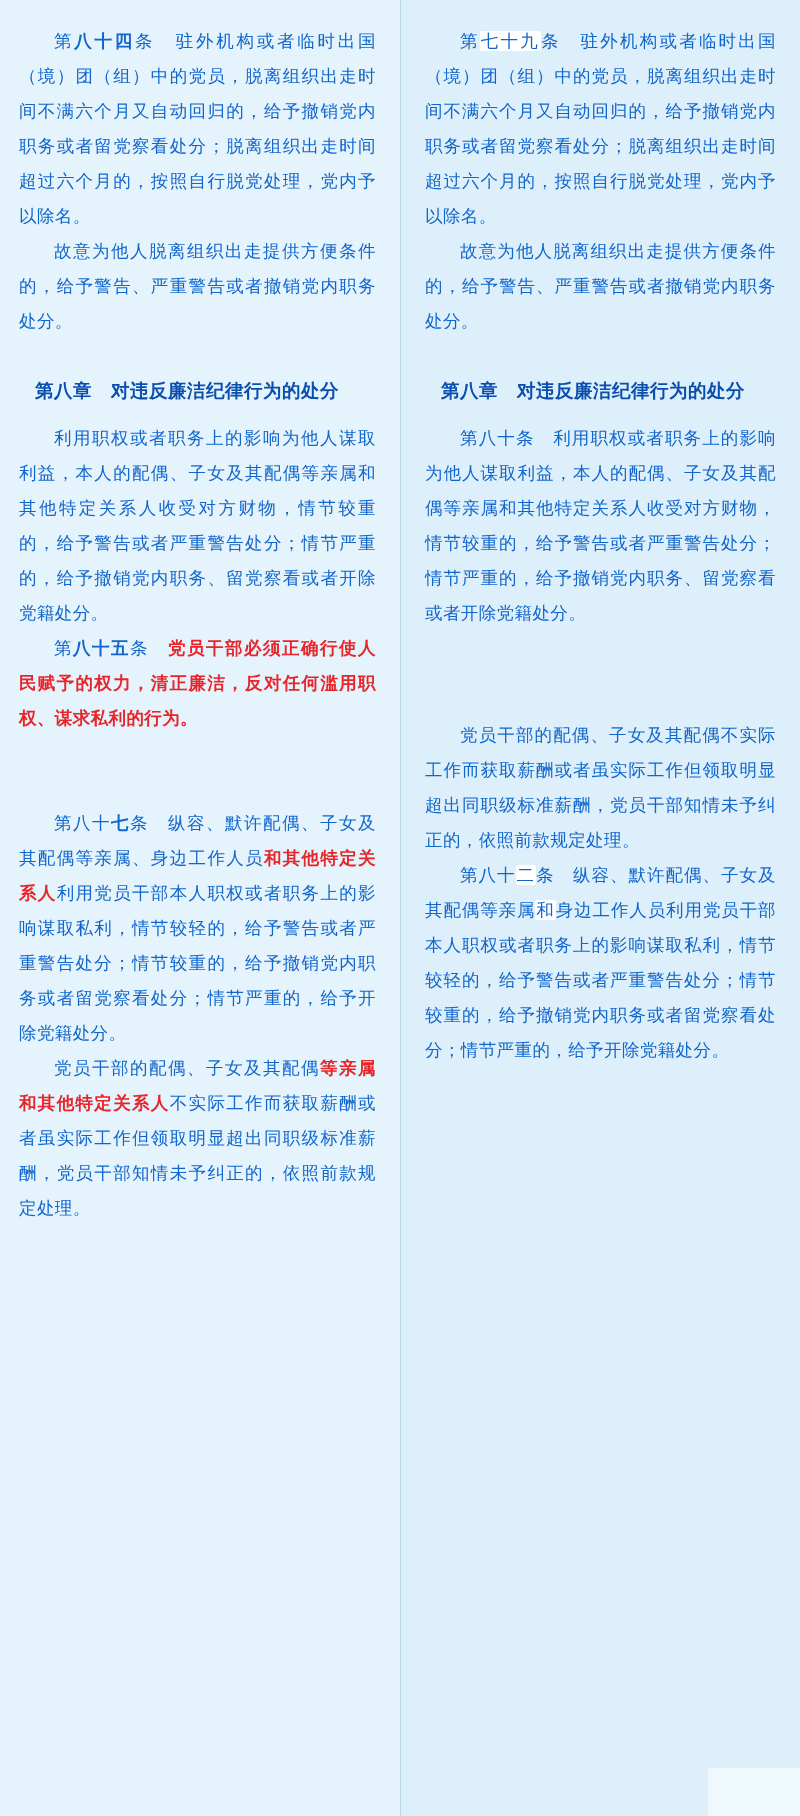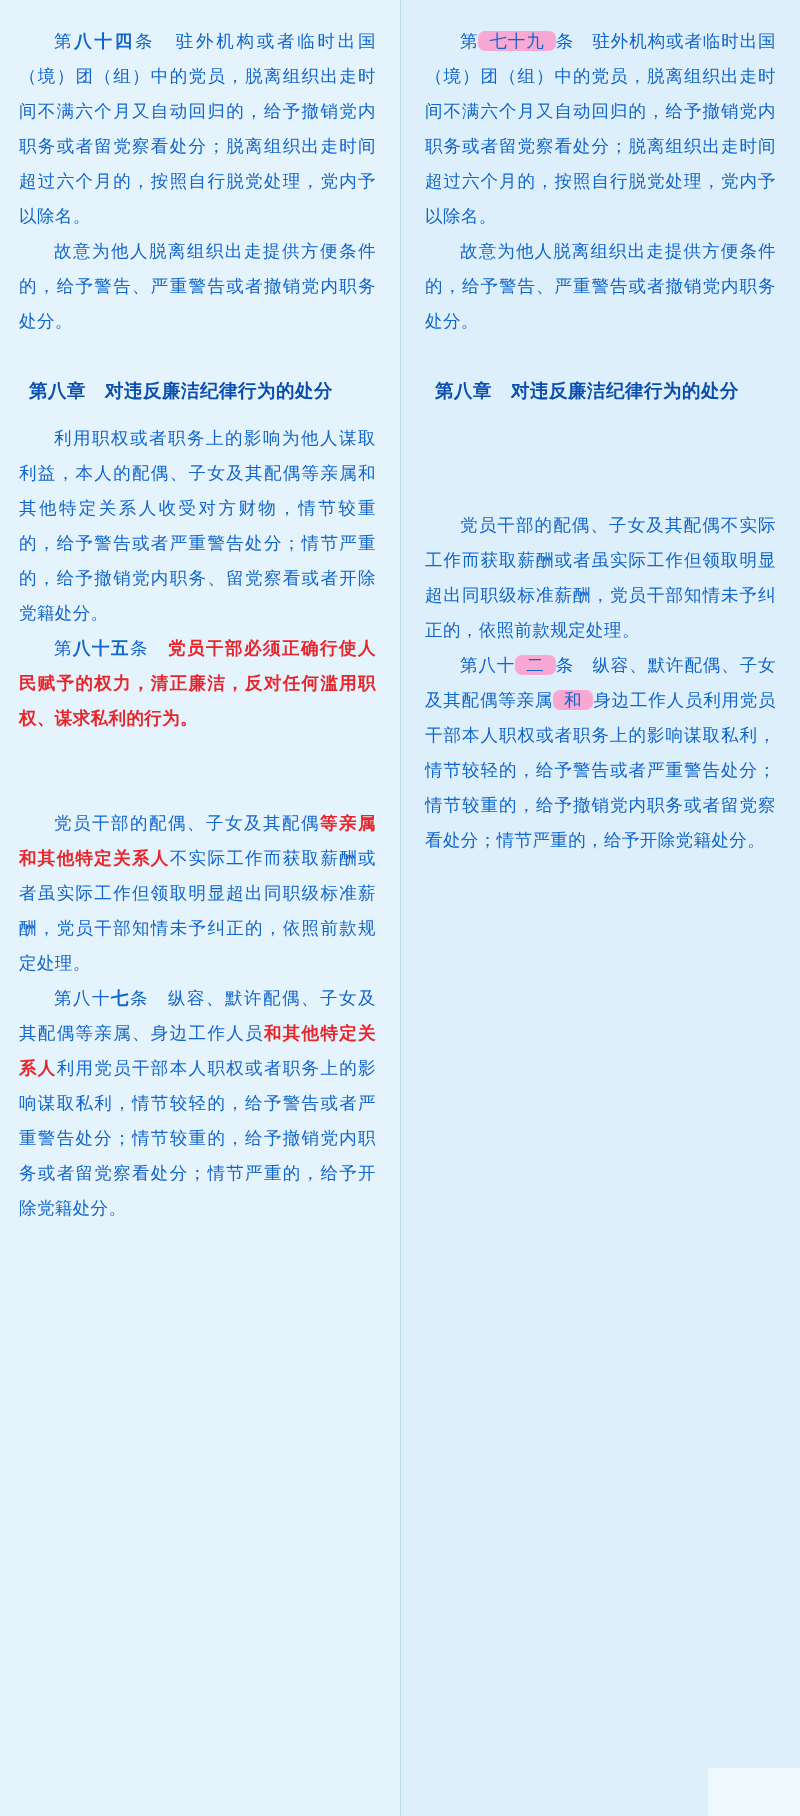--- a/index.html
+++ b/index.html
@@ -52,34 +52,34 @@
     height: 18px;
   }
   .gap-lg {
     height: 52px;
   }
   .chapter {
     color: #0b4fae;
     font-size: 18.5px;
     font-weight: bold;
     line-height: 40px;
-    margin: 14px 0 10px 10px;
+    margin: 14px 0 10px 16px;
     letter-spacing: 0.5px;
   }
   .b {
     font-weight: bold;
   }
   .red {
     color: #e8252a;
     font-weight: bold;
   }
   .hl {
-    background: #f9a8d4;
-    padding: 0 11px;
-    border-radius: 7px;
+    background: #ffffff;
+    padding: 0 1px;
+    border-radius: 2px;
   }
   .corner {
     position: absolute;
     right: 0;
     bottom: 0;
     width: 92px;
     height: 48px;
     background: #eef8fd;
   }
 </style>
@@ -111,45 +111,48 @@
     <p class="para indent">
       <span>第</span><span class="b">八十五</span><span>条　</span><span class="red">党员干部必须正确行使人民赋予的权力，清正廉洁，反对任何滥用职权、谋求私利的行为。</span>
     </p>
 
     <div class="gap"></div>
 
 
     <div class="gap"></div>
 
     <p class="para indent">
-      <span>党员干部的配偶、子女及其配偶</span><span class="red">等亲属和其他特定关系人</span><span>不实际工作而获取薪酬或者虽实际工作但领取明显超出同职级标准薪酬，党员干部知情未予纠正的，依照前款规定处理。</span>
+      <span>第八十</span><span class="b">七</span><span>条　纵容、默许配偶、子女及其配偶等亲属、身边工作人员</span><span class="red">和其他特定关系人</span><span>利用党员干部本人职权或者职务上的影响谋取私利，情节较轻的，给予警告或者严重警告处分；情节较重的，给予撤销党内职务或者留党察看处分；情节严重的，给予开除党籍处分。</span>
     </p>
 
     <p class="para indent">
-      <span>第八十</span><span class="b">七</span><span>条　纵容、默许配偶、子女及其配偶等亲属、身边工作人员</span><span class="red">和其他特定关系人</span><span>利用党员干部本人职权或者职务上的影响谋取私利，情节较轻的，给予警告或者严重警告处分；情节较重的，给予撤销党内职务或者留党察看处分；情节严重的，给予开除党籍处分。</span>
+      <span>党员干部的配偶、子女及其配偶</span><span class="red">等亲属和其他特定关系人</span><span>不实际工作而获取薪酬或者虽实际工作但领取明显超出同职级标准薪酬，党员干部知情未予纠正的，依照前款规定处理。</span>
     </p>
 
   </div>
 
   <div class="col col-right">
 
     <p class="para indent">
       <span>第</span><span class="hl">七十九</span><span>条　驻外机构或者临时出国（境）团（组）中的党员，脱离组织出走时间不满六个月又自动回归的，给予撤销党内职务或者留党察看处分；脱离组织出走时间超过六个月的，按照自行脱党处理，党内予以除名。</span>
     </p>
 
     <p class="para indent">
       <span>故意为他人脱离组织出走提供方便条件的，给予警告、严重警告或者撤销党内职务处分。</span>
     </p>
 
     <div class="gap-sm"></div>
 
     <h2 class="chapter">
       <span>第八章　对违反廉洁纪律行为的处分</span>
     </h2>
 
+    <p class="para indent">
+      <span>第八十条　利用职权或者职务上的影响为他人谋取利益，本人的配偶、子女及其配偶等亲属和其他特定关系人收受对方财物，情节较重的，给予警告或者严重警告处分；情节严重的，给予撤销党内职务、留党察看或者开除党籍处分。</span>
+    </p>
 
     <div class="gap-lg"></div>
 
 
     <div class="gap"></div>
 
     <p class="para indent">
       <span>党员干部的配偶、子女及其配偶不实际工作而获取薪酬或者虽实际工作但领取明显超出同职级标准薪酬，党员干部知情未予纠正的，依照前款规定处理。</span>
     </p>
 

